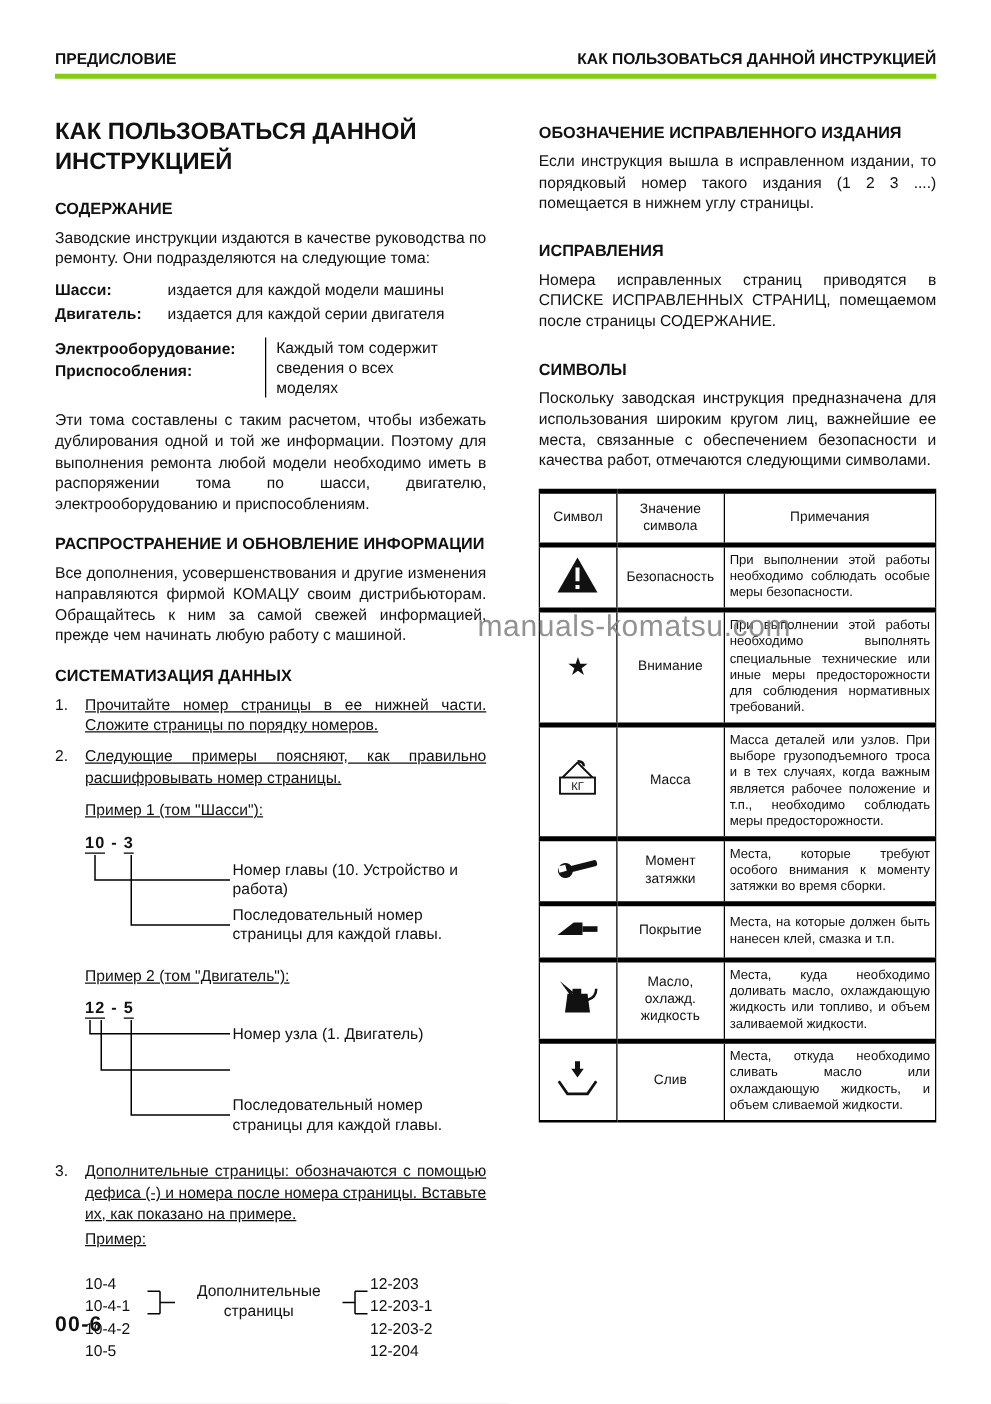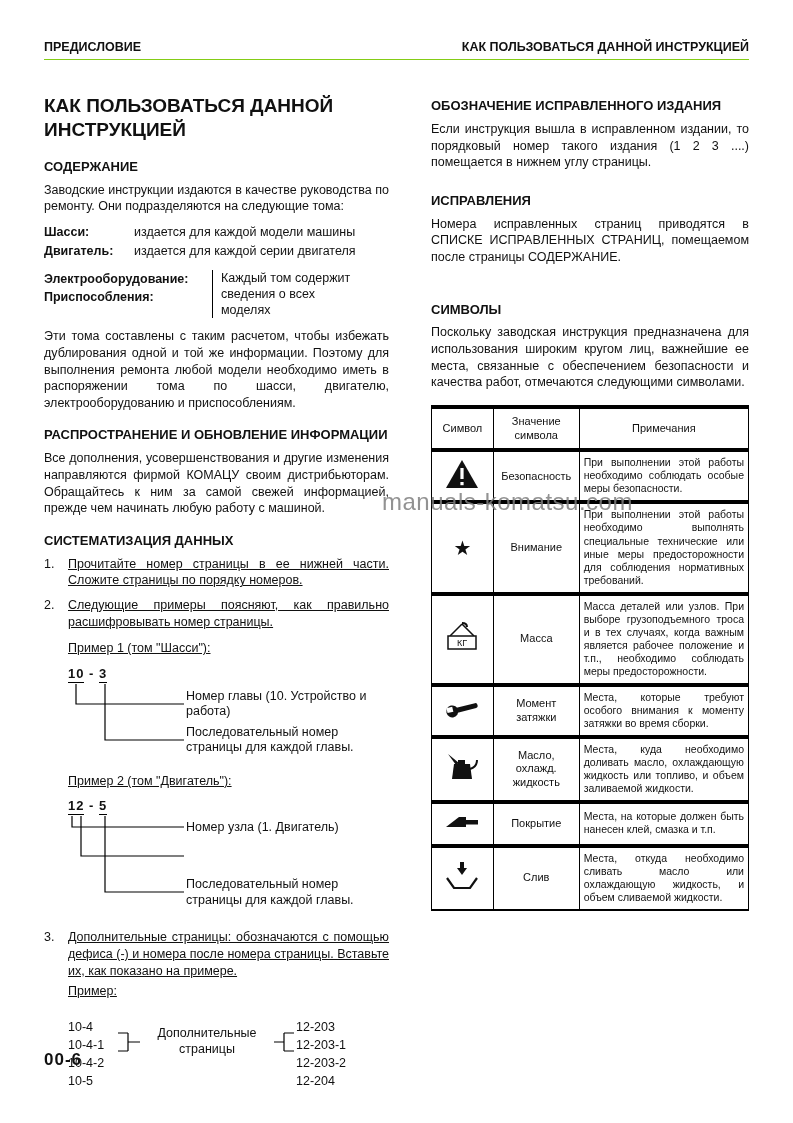--- a/index.html
+++ b/index.html
@@ -6,21 +6,21 @@
   html,body { background:#e8e8e8; }
   .page {
     width:793px; height:1123px; position:relative; margin:0 auto;
     background:#ffffff; color:#111;
     font-family:"Liberation Sans", sans-serif; overflow:hidden;
   }
   .header {
     position:absolute; top:40px; left:44px; right:44px;
     display:flex; justify-content:space-between; align-items:flex-end;
     font-size:12.5px; font-weight:bold;
-    border-bottom:1px solid #84cc16; padding-bottom:5px;
+    border-bottom:4px solid #84cc16; padding-bottom:5px;
   }
   .columns {
     position:absolute; top:86px; left:44px; right:44px;
     display:flex; justify-content:space-between;
   }
   .col-left { width:345px; }
   .col-right { width:318px; }
 
   .main-title { font-size:19px; line-height:1.28; font-weight:bold; margin:8px 0 16px; }
   .sec-heading { font-size:13px; font-weight:bold; margin:16px 0 6px; line-height:1.3; }
@@ -195,21 +195,21 @@
       </div>
     </div>
 
     <div class="col-right">
       <div class="sec-heading" style="margin-top:12px;">ОБОЗНАЧЕНИЕ ИСПРАВЛЕННОГО ИЗДАНИЯ</div>
       <p class="body-text">Если инструкция вышла в исправленном издании, то порядковый номер такого издания (1  2  3 ....) помещается в нижнем углу страницы.</p>
 
       <div class="sec-heading" style="margin-top:22px;">ИСПРАВЛЕНИЯ</div>
       <p class="body-text">Номера исправленных страниц приводятся в СПИСКЕ ИСПРАВЛЕННЫХ СТРАНИЦ, помещаемом после страницы СОДЕРЖАНИЕ.</p>
 
-      <div class="sec-heading" style="margin-top:36px;">СИМВОЛЫ</div>
+      <div class="sec-heading" style="margin-top:22px;">СИМВОЛЫ</div>
       <p class="body-text">Поскольку заводская инструкция предназначена для использования широким кругом лиц, важнейшие ее места, связанные с обеспечением безопасности и качества работ, отмечаются следующими символами.</p>
 
       <table class="symbols">
         <thead>
           <tr>
             <th style="width:62px;">Символ</th>
             <th style="width:86px;">Значение символа</th>
             <th style="width:170px;margin-left:20px;">Примечания</th>
           </tr>
         </thead>
@@ -259,46 +259,46 @@
                   </g>
                 </svg>
               </span>
             </td>
             <td class="meaning">Момент затяжки</td>
             <td class="note">Места, которые требуют особого внимания к моменту затяжки во время сборки.</td>
           </tr>
           <tr>
             <td class="sym">
               <span>
+                <svg width="36" height="24" viewBox="0 0 36 24">
+                  <polygon points="2,17 15,7 22,7 22,17" fill="#111"></polygon>
+                  <rect x="22" y="10" width="12" height="4.5" fill="#111"></rect>
+                </svg>
+              </span>
+            </td>
+            <td class="meaning">Покрытие</td>
+            <td class="note">Места, на которые должен быть нанесен клей, смазка и т.п.</td>
+          </tr>
+          <tr>
+            <td class="sym">
+              <span>
                 <svg width="36" height="30" viewBox="0 0 36 30">
                   <polygon points="10,12 26,12 28,27 8,27" fill="#111"></polygon>
                   <rect x="14" y="8" width="7" height="5" fill="#111"></rect>
                   <polygon points="15,11 4,2 12,13" fill="#111"></polygon>
                   <path d="M26 17 q7 -2 7 -9" stroke="#111" stroke-width="2" fill="none"></path>
                 </svg>
               </span>
             </td>
             <td class="meaning">Масло, охлажд. жидкость</td>
             <td class="note">Места, куда необходимо доливать масло, охлаждающую жидкость или топливо, и объем заливаемой жидкости.</td>
           </tr>
           <tr>
             <td class="sym">
               <span>
-                <svg width="36" height="24" viewBox="0 0 36 24">
-                  <polygon points="2,17 15,7 22,7 22,17" fill="#111"></polygon>
-                  <rect x="22" y="10" width="12" height="4.5" fill="#111"></rect>
-                </svg>
-              </span>
-            </td>
-            <td class="meaning">Покрытие</td>
-            <td class="note">Места, на которые должен быть нанесен клей, смазка и т.п.</td>
-          </tr>
-          <tr>
-            <td class="sym">
-              <span>
                 <svg width="36" height="30" viewBox="0 0 36 30">
                   <rect x="16" y="1" width="4" height="7" fill="#111"></rect>
                   <polygon points="18,14 13,7 23,7" fill="#111"></polygon>
                   <path d="M3 17 L10 27 L26 27 L33 17" stroke="#111" stroke-width="2.2" fill="none"></path>
                 </svg>
               </span>
             </td>
             <td class="meaning">Слив</td>
             <td class="note">Места, откуда необходимо сливать масло или охлаждающую жидкость, и объем сливаемой жидкости.</td>
           </tr>

